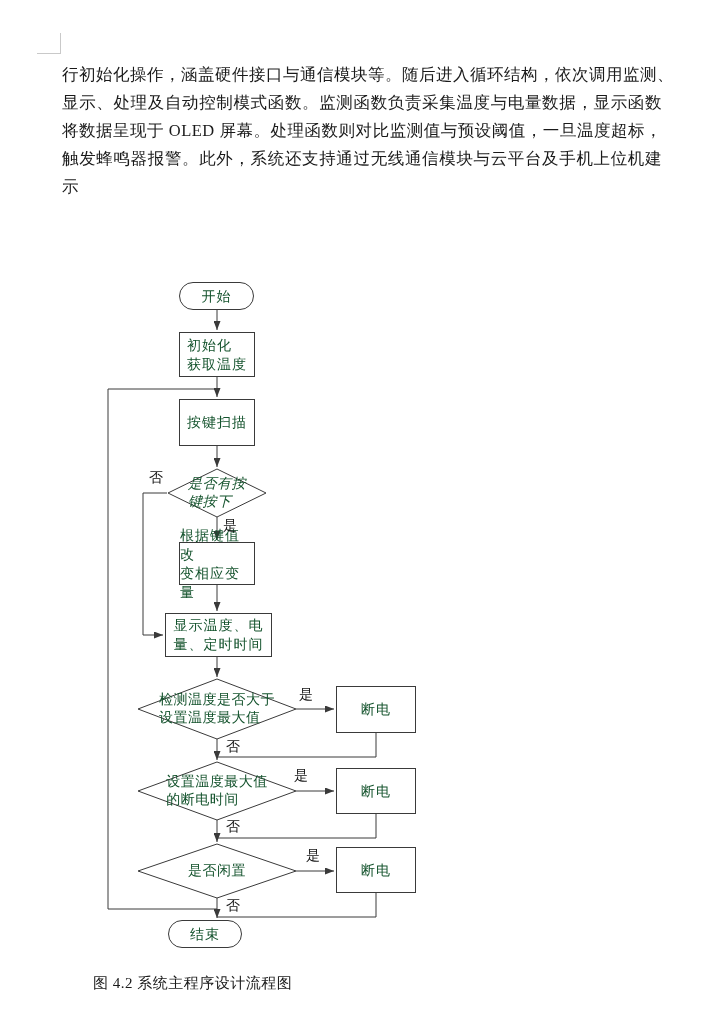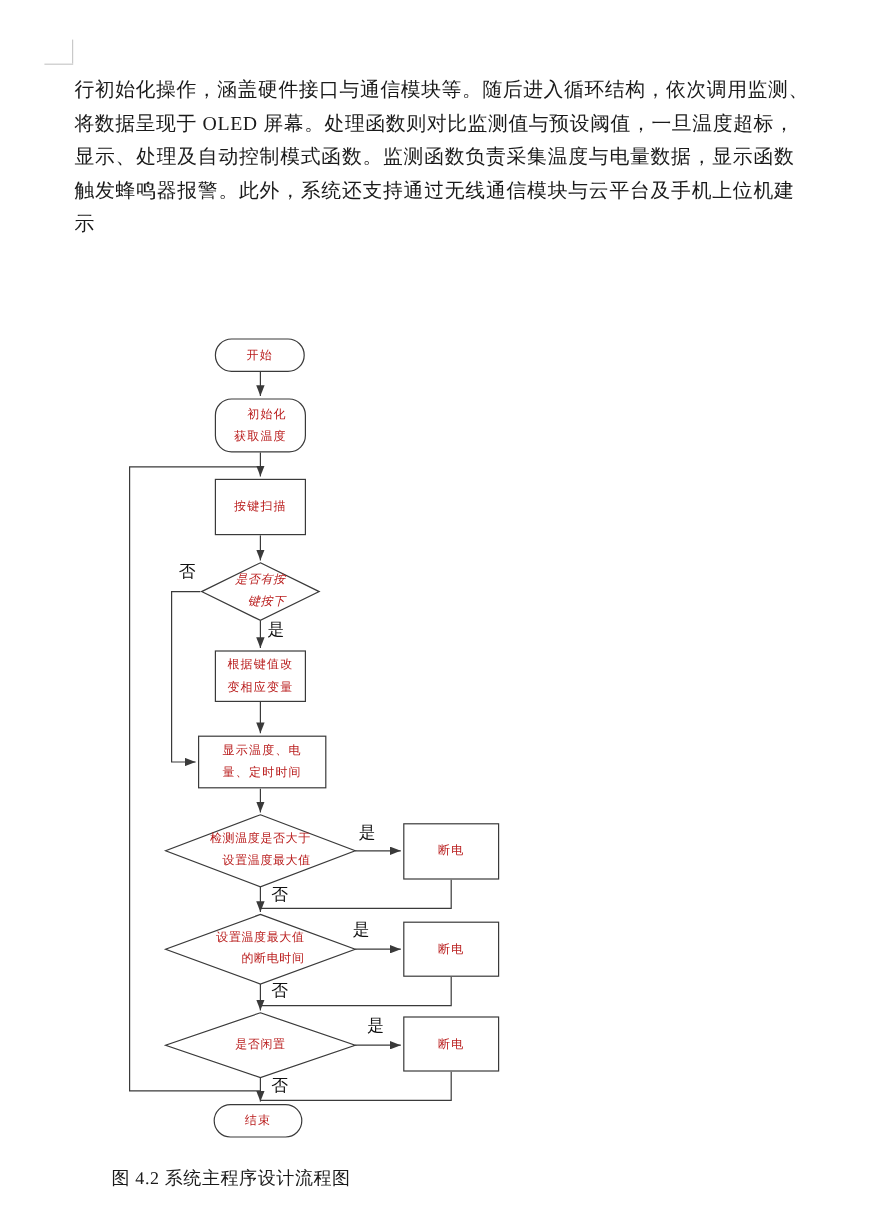--- a/index.html
+++ b/index.html
@@ -28,25 +28,25 @@
 
   
   .connectors { position: absolute; left: 0; top: 0; }
   .edge { stroke: #3a3a3a; stroke-width: 1; fill: none; }
   .diamond { fill: #ffffff; stroke: #3a3a3a; stroke-width: 1; }
 
   .node {
     position: absolute;
     box-sizing: border-box;
     display: flex; align-items: center; justify-content: center;
-    text-align: right;
-    font-size: 10px; line-height: 19px;
+    text-align: left;
+    font-size: 14px; line-height: 19px;
     letter-spacing: 1px;
     white-space: pre-line;
-    color: #b91c1c;
+    color: #14532d;
   }
   .rect-node { border: 1px solid #3a3a3a; background: #ffffff; }
   .stadium  { border: 1px solid #3a3a3a; background: #ffffff; border-radius: 14px; }
   .diamond-label { line-height: 18px; letter-spacing: 0.5px; }
 
   .branch {
     position: absolute;
     font-size: 14px; line-height: 14px;
     color: #111;
   }
@@ -61,22 +61,22 @@
 </head>
 <body>
 
 <div class="page">
 
   <div class="margin-mark-v"></div>
   <div class="margin-mark-h"></div>
 
   <div class="paragraph">
     <div class="para-line">行初始化操作，涵盖硬件接口与通信模块等。随后进入循环结构，依次调用监测、</div>
+    <div class="para-line">显示、处理及自动控制模式函数。监测函数负责采集温度与电量数据，显示函数</div>
     <div class="para-line">将数据呈现于 OLED 屏幕。处理函数则对比监测值与预设阈值，一旦温度超标，</div>
-    <div class="para-line">显示、处理及自动控制模式函数。监测函数负责采集温度与电量数据，显示函数</div>
     <div class="para-line">触发蜂鸣器报警。此外，系统还支持通过无线通信模块与云平台及手机上位机建</div>
     <div class="para-line last">示</div>
   </div>
 
   <div>
 
     <svg class="connectors" width="724" height="1024" viewBox="0 0 724 1024">
       <defs>
         <marker id="arw" markerWidth="9" markerHeight="7" refX="9" refY="3.5" orient="auto" markerUnits="userSpaceOnUse">
           <path d="M0,0 L9,3.5 L0,7 Z" fill="#3a3a3a"></path>
@@ -106,38 +106,38 @@
       <path class="edge" d="M217,909 L108,909 L108,389 L217,389"></path>
 
       <polygon class="diamond" points="217,469 266,493 217,517 168,493"></polygon>
       <polygon class="diamond" points="217,679 296,709 217,739 138,709"></polygon>
       <polygon class="diamond" points="217,762 296,791 217,820 138,791"></polygon>
       <polygon class="diamond" points="217,844 296,871 217,898 138,871"></polygon>
     </svg>
 
     <div class="node stadium" style="left:179px; top:282px; width:75px; height:28px;">开始</div>
 
-    <div class="node rect-node" style="left:179px; top:332px; width:76px; height:45px;border-radius:14px;">初始化
+    <div class="node rect-node" style="left:179px; top:332px; width:76px; height:45px;">初始化
 获取温度</div>
 
     <div class="node rect-node" style="left:179px; top:399px; width:76px; height:47px;">按键扫描</div>
 
     <div class="node rect-node" style="left:179px; top:542px; width:76px; height:43px;">根据键值改
 变相应变量</div>
 
     <div class="node rect-node" style="left:165px; top:613px; width:107px; height:44px;">显示温度、电
 量、定时时间</div>
 
     <div class="node rect-node" style="left:336px; top:686px; width:80px; height:47px;">断电</div>
 
     <div class="node rect-node" style="left:336px; top:768px; width:80px; height:46px;">断电</div>
 
     <div class="node rect-node" style="left:336px; top:847px; width:80px; height:46px;">断电</div>
 
-    <div class="node stadium" style="left:178px; top:920px; width:74px; height:28px;">结束</div>
+    <div class="node stadium" style="left:168px; top:920px; width:74px; height:28px;">结束</div>
 
     <div class="node diamond-label" style="left:167px; top:470px; width:100px; height:46px;font-style:italic;">是否有按
 键按下</div>
 
     <div class="node diamond-label" style="left:140px; top:682px; width:154px; height:54px;">检测温度是否大于
 设置温度最大值</div>
 
     <div class="node diamond-label" style="left:140px; top:764px; width:154px; height:54px;">设置温度最大值
 的断电时间</div>
 

